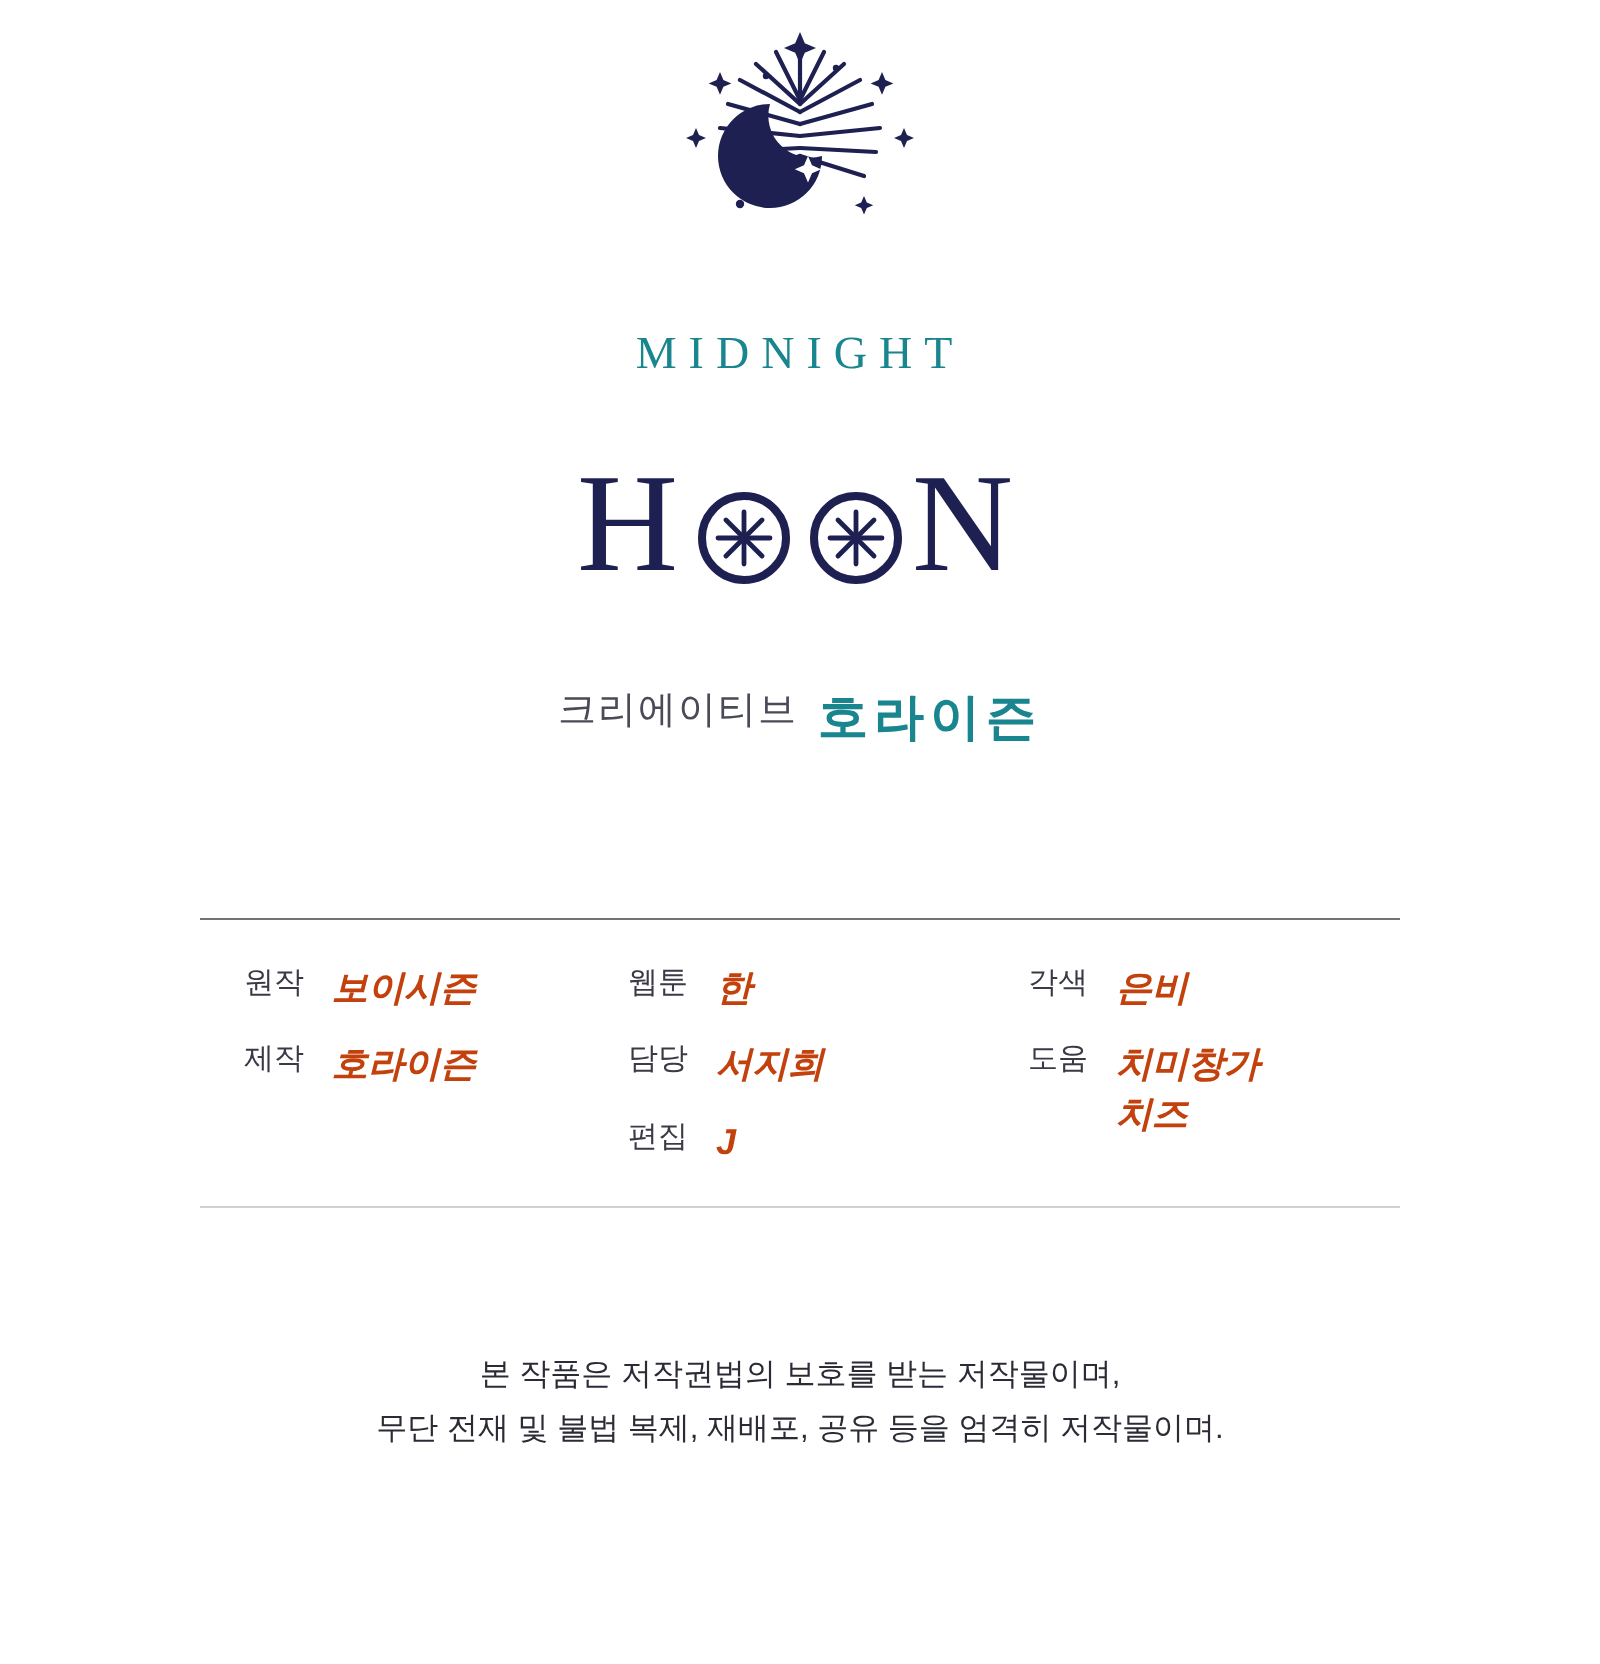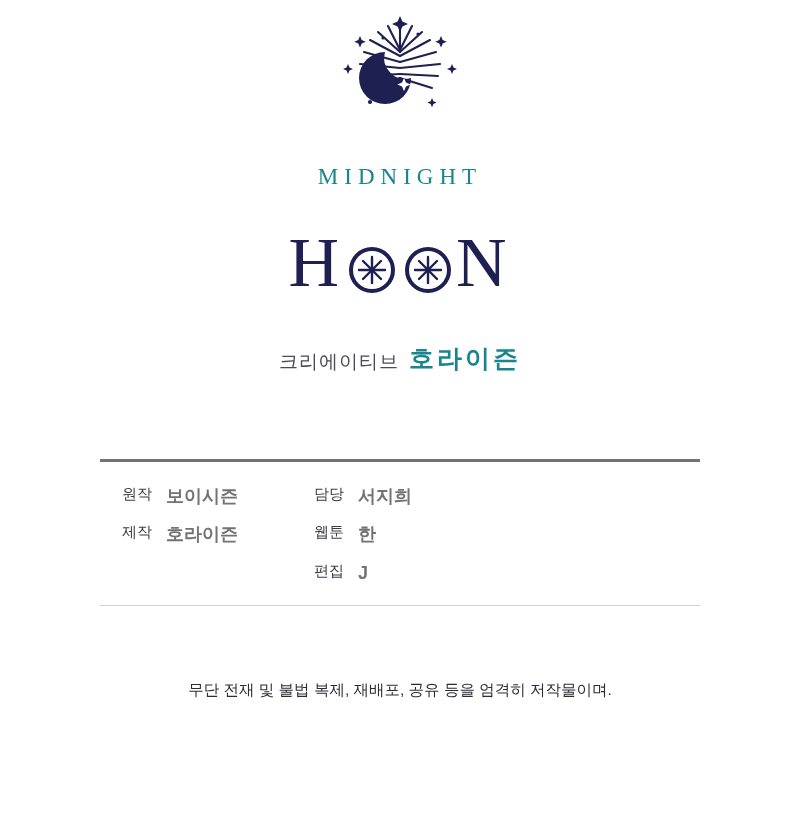--- a/index.html
+++ b/index.html
@@ -60,41 +60,41 @@
     display: inline-block;
     width: 54px;
     height: 54px;
     margin: 0 1px;
     vertical-align: middle;
   }
   .brand-sub {
     margin-top: 16px;
     font-size: 22px;
     display: flex;
-    align-items: flex-end;
+    align-items: flex-start;
     justify-content: center;
     gap: 10px;
   }
   .brand-sub .sub-a {
     color: #4a4a58;
     font-size: 19px;
     letter-spacing: 1px;
   }
   .brand-sub .sub-b {
     color: #19858f;
     font-size: 25px;
     font-weight: bold;
     letter-spacing: 3px;
   }
 
   
   .credits {
     margin-top: 56px;
     width: 600px;
-    border-top: 3px solid #737373;
+    border-top: 1px solid #737373;
     border-bottom: 1px solid #cfcfd6;
     padding: 22px 0 20px 0;
     box-sizing: border-box;
   }
   .credit-cols {
     display: flex;
     justify-content: space-between;
   }
   .credit-col {
     display: flex;
@@ -109,25 +109,26 @@
   .credit-label {
     color: #3a3a46;
     font-size: 15px;
     width: 54px;
     text-align: right;
     padding-right: 14px;
     flex: 0 0 auto;
     line-height: 1.35;
   }
   .credit-value {
-    color: #737373;
+    color: #c2410c;
     font-size: 18px;
     font-weight: bold;
     line-height: 1.35;
     white-space: pre-line;
+    font-style: italic;
   }
 
   
   .col-1 .credit-label { width: 52px; }
   .col-2 .credit-label { width: 44px; }
   .col-3 .credit-label { width: 44px; }
 
   
   .notice {
     margin-top: 42px;
@@ -226,36 +227,46 @@
           <div class="credit-value">보이시즌</div>
         </div>
         <div class="credit-row">
           <div class="credit-label">제작</div>
           <div class="credit-value">호라이즌</div>
         </div>
       </div>
 
       <div class="credit-col col-2">
         <div class="credit-row">
+          <div class="credit-label">웹툰</div>
+          <div class="credit-value">한</div>
+        </div>
+        <div class="credit-row">
           <div class="credit-label">담당</div>
           <div class="credit-value">서지희</div>
         </div>
         <div class="credit-row">
-          <div class="credit-label">웹툰</div>
-          <div class="credit-value">한</div>
-        </div>
-        <div class="credit-row">
           <div class="credit-label">편집</div>
           <div class="credit-value">J</div>
         </div>
       </div>
 
       <div class="credit-col col-3">
+        <div class="credit-row">
+          <div class="credit-label">각색</div>
+          <div class="credit-value">은비</div>
+        </div>
+        <div class="credit-row">
+          <div class="credit-label">도움</div>
+          <div class="credit-value">치미창가
+치즈</div>
+        </div>
       </div>
 
     </div>
   </div>
 
   <div class="notice">
+    <div>본 작품은 저작권법의 보호를 받는 저작물이며,</div>
     <div>무단 전재 및 불법 복제, 재배포, 공유 등을 엄격히 저작물이며.</div>
   </div>
 
 </div>
 
 </body></html>

